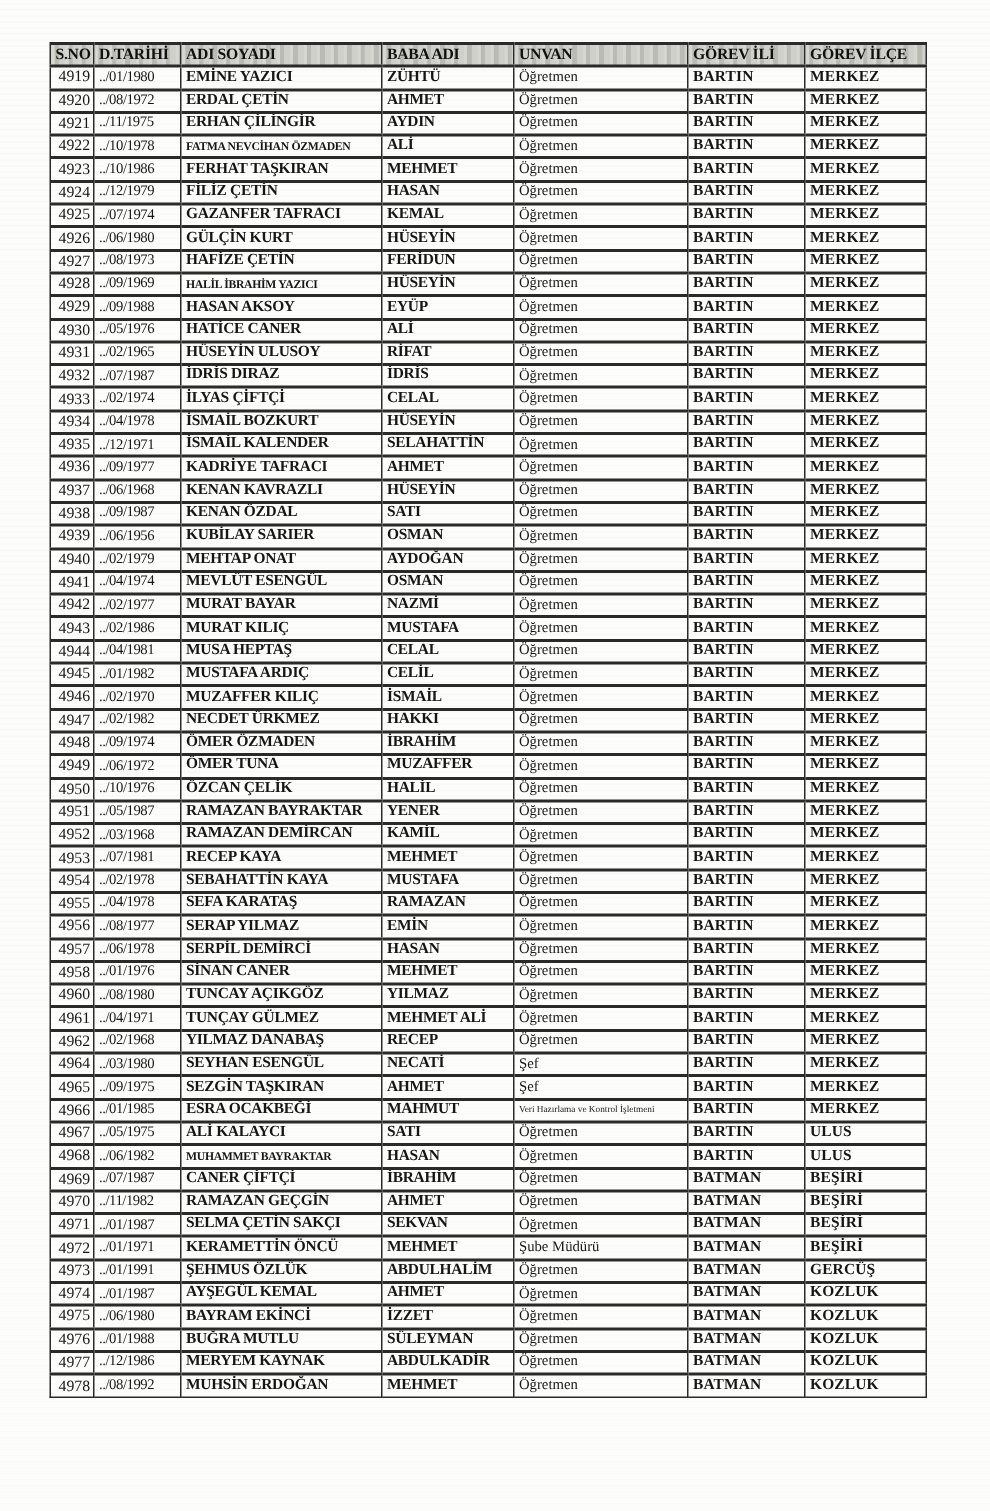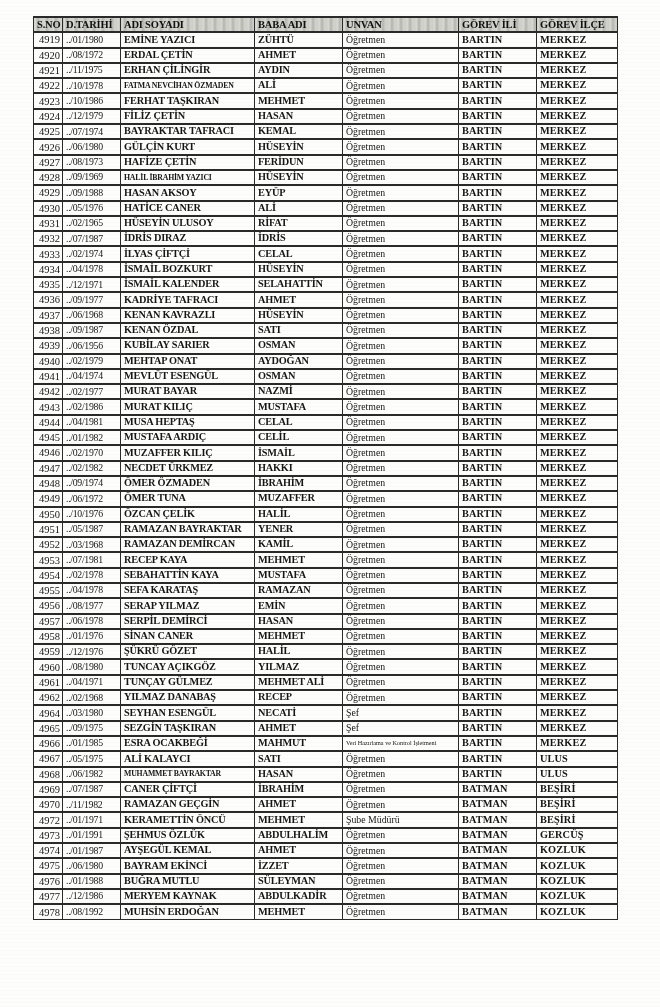--- a/index.html
+++ b/index.html
@@ -13,21 +13,21 @@
     height: 1007px;
     background: #fdfdfc;
     background-image: repeating-linear-gradient(0deg, rgba(90,90,85,0.02) 0 1px, transparent 1px 4px);
     overflow: hidden;
     font-family: "Liberation Serif", "DejaVu Serif", serif;
     color: var(--ink, #161616);
   }
   table.roster {
     position: absolute;
     left: 33px;
-    top: 16px;
+    top: 28px;
     border-collapse: collapse;
     table-layout: fixed;
     width: 584px;
   }
   table.roster th, table.roster td {
     border: 1px solid var(--border, #2a2a2a);
     border-top-width: 2px;
     box-sizing: border-box;
     overflow: hidden;
     white-space: nowrap;
@@ -133,21 +133,21 @@
           <td class="c-date">../12/1979</td>
           <td class="c-name">FİLİZ ÇETİN</td>
           <td class="c-baba">HASAN</td>
           <td class="c-unvan">Öğretmen</td>
           <td class="c-il">BARTIN</td>
           <td class="c-ilce">MERKEZ</td>
         </tr>
         <tr>
           <td class="c-sno">4925</td>
           <td class="c-date">../07/1974</td>
-          <td class="c-name">BAYRAKTAR TAFRACI</td>
+          <td class="c-name">GAZANFER TAFRACI</td>
           <td class="c-baba">KEMAL</td>
           <td class="c-unvan">Öğretmen</td>
           <td class="c-il">BARTIN</td>
           <td class="c-ilce">MERKEZ</td>
         </tr>
         <tr>
           <td class="c-sno">4926</td>
           <td class="c-date">../06/1980</td>
           <td class="c-name">GÜLÇİN KURT</td>
           <td class="c-baba">HÜSEYİN</td>
@@ -432,29 +432,20 @@
           <td class="c-baba">HASAN</td>
           <td class="c-unvan">Öğretmen</td>
           <td class="c-il">BARTIN</td>
           <td class="c-ilce">MERKEZ</td>
         </tr>
         <tr>
           <td class="c-sno">4958</td>
           <td class="c-date">../01/1976</td>
           <td class="c-name">SİNAN CANER</td>
           <td class="c-baba">MEHMET</td>
-          <td class="c-unvan">Öğretmen</td>
-          <td class="c-il">BARTIN</td>
-          <td class="c-ilce">MERKEZ</td>
-        </tr>
-        <tr>
-          <td class="c-sno">4959</td>
-          <td class="c-date">../12/1976</td>
-          <td class="c-name">ŞÜKRÜ GÖZET</td>
-          <td class="c-baba">HALİL</td>
           <td class="c-unvan">Öğretmen</td>
           <td class="c-il">BARTIN</td>
           <td class="c-ilce">MERKEZ</td>
         </tr>
         <tr>
           <td class="c-sno">4960</td>
           <td class="c-date">../08/1980</td>
           <td class="c-name">TUNCAY AÇIKGÖZ</td>
           <td class="c-baba">YILMAZ</td>
           <td class="c-unvan">Öğretmen</td>
@@ -536,20 +527,29 @@
         <tr>
           <td class="c-sno">4970</td>
           <td class="c-date">../11/1982</td>
           <td class="c-name">RAMAZAN GEÇGİN</td>
           <td class="c-baba">AHMET</td>
           <td class="c-unvan">Öğretmen</td>
           <td class="c-il">BATMAN</td>
           <td class="c-ilce">BEŞİRİ</td>
         </tr>
         <tr>
+          <td class="c-sno">4971</td>
+          <td class="c-date">../01/1987</td>
+          <td class="c-name">SELMA ÇETİN SAKÇI</td>
+          <td class="c-baba">SEKVAN</td>
+          <td class="c-unvan">Öğretmen</td>
+          <td class="c-il">BATMAN</td>
+          <td class="c-ilce">BEŞİRİ</td>
+        </tr>
+        <tr>
           <td class="c-sno">4972</td>
           <td class="c-date">../01/1971</td>
           <td class="c-name">KERAMETTİN ÖNCÜ</td>
           <td class="c-baba">MEHMET</td>
           <td class="c-unvan">Şube Müdürü</td>
           <td class="c-il">BATMAN</td>
           <td class="c-ilce">BEŞİRİ</td>
         </tr>
         <tr>
           <td class="c-sno">4973</td>

